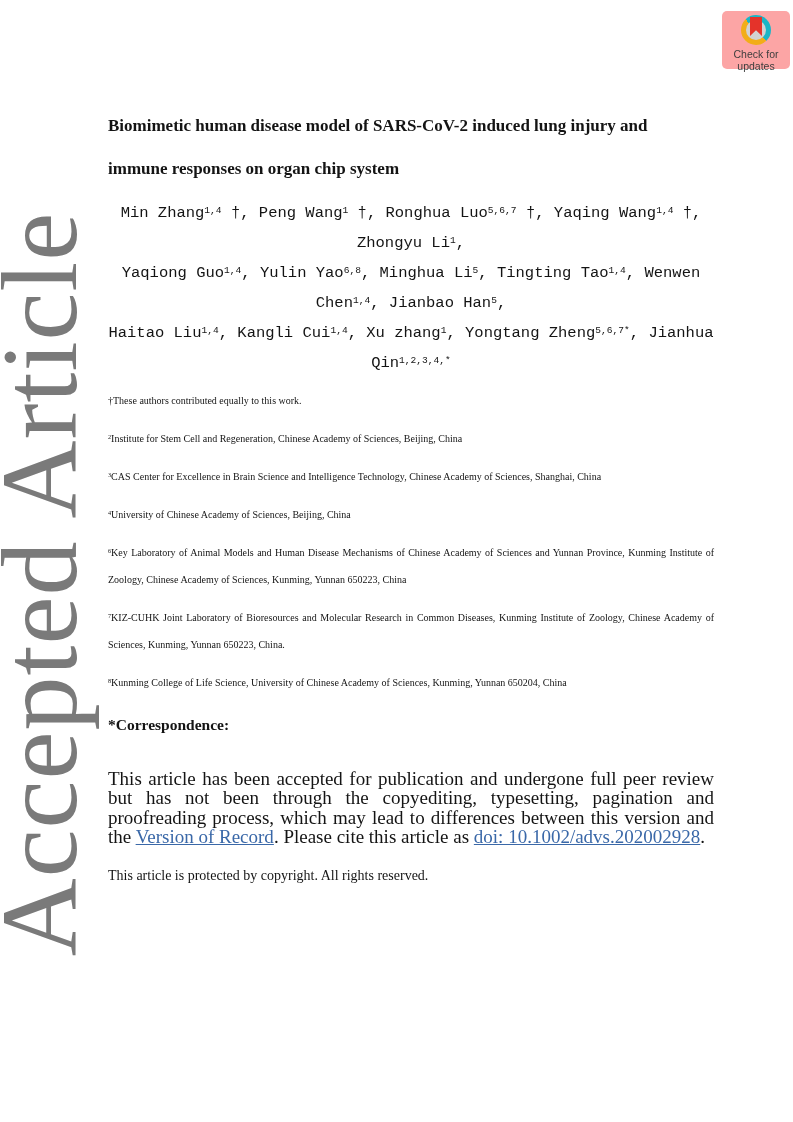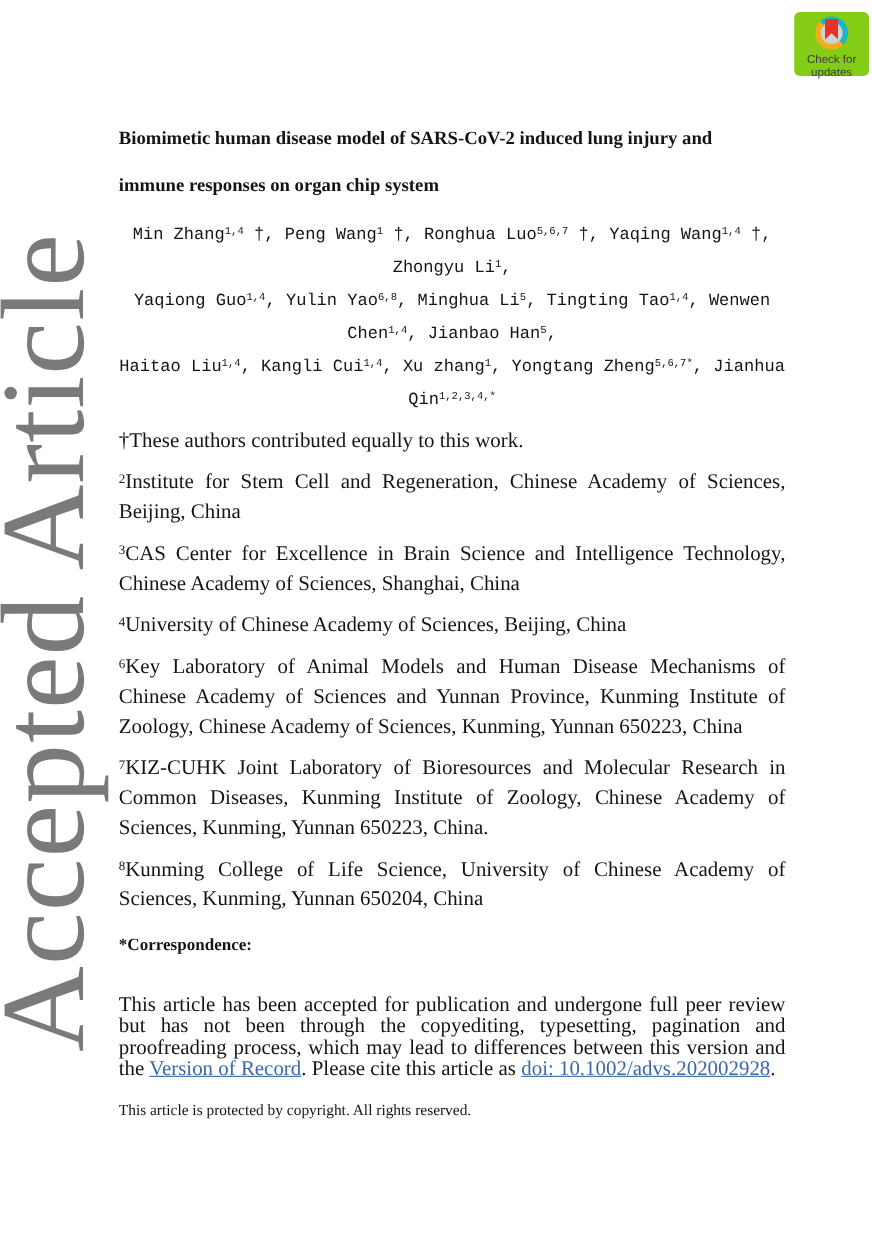--- a/index.html
+++ b/index.html
@@ -10,42 +10,42 @@
   
   .watermark {
     position:absolute; left:-392px; top:522px; width:864px; height:124px;
     transform:rotate(-90deg);
     font-size:108px; line-height:124px; text-align:center; white-space:nowrap;
     color:#7a7a7a; letter-spacing:1px; user-select:none;
   }
   
   .badge {
     position:absolute; left:722px; top:11px; width:68px; height:58px;
-    background:#84cc16; border-radius:5px; text-align:center;
+    background:#fca5a5; border-radius:5px; text-align:center;
     font-family:"Liberation Sans", sans-serif; cursor:pointer;
   }
   .cm-logo { position:relative; width:30px; height:30px; margin:4px auto 0; }
   .cm-ring {
     position:absolute; left:0; top:0; right:0; bottom:0; border-radius:50%;
     background:conic-gradient(from 315deg, #1ab5c6 0deg 180deg, #f2ad18 180deg 360deg);
   }
   .cm-hole { position:absolute; left:5px; top:5px; right:5px; bottom:5px; border-radius:50%; background:#d2d2d2; }
   .cm-bookmark {
     position:absolute; left:50%; top:2px; width:12px; height:19px; transform:translateX(-50%);
     background:#e4332a; clip-path:polygon(0 0,100% 0,100% 100%,50% 70%,0 100%);
   }
   .badge-text { font-size:10.5px; line-height:12px; color:#3d3d3d; margin-top:3px; }
 
   
   .content { position:absolute; left:108px; top:104px; width:606px; }
   .doc-title div { font-size:17px; font-weight:bold; line-height:43px; }
   .authors { margin-top:8px;font-family:Liberation Mono, monospace; }
   .authors div { font-size:15.5px; line-height:30px; text-align:center; }
   sup { font-size:62%; line-height:0; position:relative; top:-0.45em; vertical-align:baseline; }
-  .para { font-size:19px; line-height:27px; margin:11px 0 0; text-align:justify;font-family:Liberation Serif, serif; }
+  .para { font-size:10px; line-height:27px; margin:11px 0 0; text-align:justify;font-family:Liberation Serif, serif; }
   .note { margin-top:9px; }
   .corr { font-size:15.5px; font-weight:bold; margin-top:15px; line-height:27px; }
   .footer { margin-top:31px; font-size:19px; line-height:19.4px; text-align:justify; }
   .copyright { margin-top:14px; font-size:14px; line-height:19.4px; }
   .doc-link { color:#3a68a8; text-decoration:underline; cursor:pointer; }
 </style>
 </head>
 <body>
 
 <div class="page">

